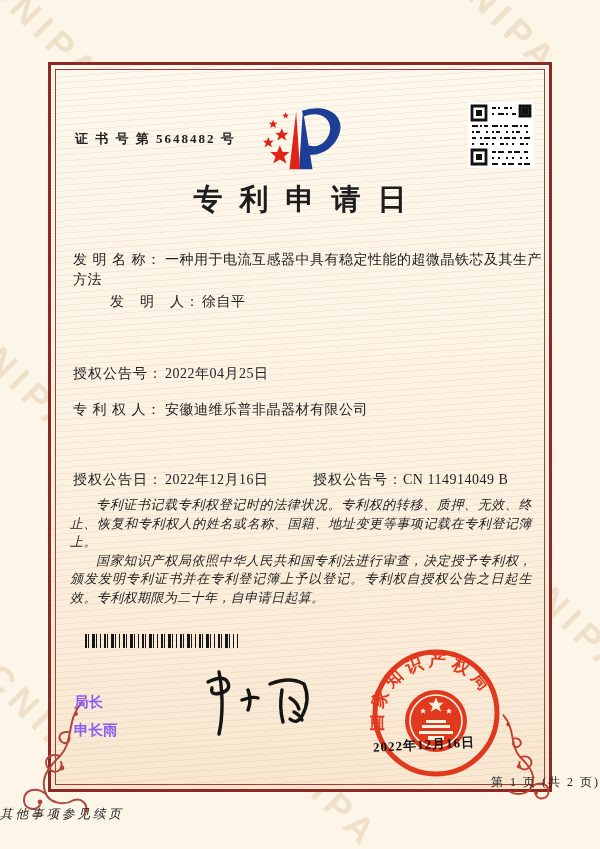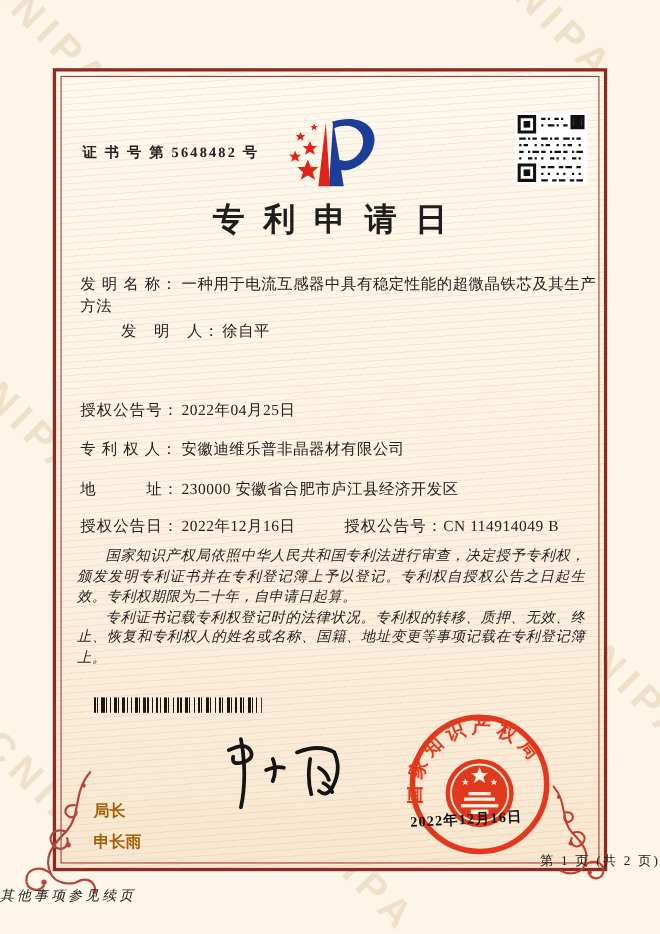--- a/index.html
+++ b/index.html
@@ -49,22 +49,22 @@
   .barcode{
     left:85px; top:634px; width:153px; height:14px;
     background:repeating-linear-gradient(90deg,
       #161616 0 2px, transparent 2px 3px,
       #161616 3px 4px, transparent 4px 7px,
       #161616 7px 10px, transparent 10px 11px,
       #161616 11px 12px, transparent 12px 15px,
       #161616 15px 16px, transparent 16px 19px);
   }
   .signer{
-    left:85px; top:688px; font-family:"Liberation Sans","DejaVu Sans",sans-serif;
-    font-size:14.5px; font-weight:bold; line-height:28px; color:#a16207;margin-top:36px;
+    left:74px; top:688px; font-family:"Liberation Sans","DejaVu Sans",sans-serif;
+    font-size:14.5px; font-weight:bold; line-height:28px; color:#8b5cf6;
   }
   .signature{left:182px; top:668px;}
   .seal{left:370px; top:647px; z-index:3;}
   .seal-date{
     left:373px; top:736px; z-index:4;
     font-size:13px; font-weight:bold; letter-spacing:1px; color:#111;
     transform:rotate(-3deg);
   }
   .page-note{left:0; right:0; top:774px; text-align:right; font-size:12px; letter-spacing:2px;}
   .cont-note{left:0; right:0; top:806px; text-align:left; font-size:12.5px; font-style:italic; letter-spacing:3px; z-index:2;}
@@ -161,33 +161,30 @@
   </div>
   <div class="abs row" style="top:292px;margin-left:37px;">
     <span class="flabel">发　明　人：</span><span class="fvalue">徐自平</span>
   </div>
   <div class="abs row" style="top:364px;">
     <span class="flabel">授权公告号：</span><span class="fvalue">2022年04月25日</span>
   </div>
   <div class="abs row" style="top:400px;">
     <span class="flabel">专 利 权 人：</span><span class="fvalue">安徽迪维乐普非晶器材有限公司</span>
   </div>
-  <div class="abs row" style="top:436px;">
-    <span class="flabel">地　　　址：</span><span class="fvalue">230000 安徽省合肥市庐江县经济开发区</span>
-  </div>
   <div class="abs row" style="top:470px;">
     <span class="flabel">授权公告日：</span><span class="fvalue">2022年12月16日</span>
     <span class="pair2">
       <span class="flabel">授权公告号：</span><span class="fvalue">CN 114914049 B</span>
     </span>
   </div>
 
   <div class="abs paras">
+    <p>专利证书记载专利权登记时的法律状况。专利权的转移、质押、无效、终止、恢复和专利权人的姓名或名称、国籍、地址变更等事项记载在专利登记簿上。</p>
     <p>国家知识产权局依照中华人民共和国专利法进行审查，决定授予专利权，颁发发明专利证书并在专利登记簿上予以登记。专利权自授权公告之日起生效。专利权期限为二十年，自申请日起算。</p>
-    <p>专利证书记载专利权登记时的法律状况。专利权的转移、质押、无效、终止、恢复和专利权人的姓名或名称、国籍、地址变更等事项记载在专利登记簿上。</p>
   </div>
 
   <div class="abs barcode"></div>
 
   <div class="abs signer">
     <div>局长</div>
     <div>申长雨</div>
   </div>
 
   <svg class="abs signature" width="136" height="68" viewBox="0 0 136 68">

